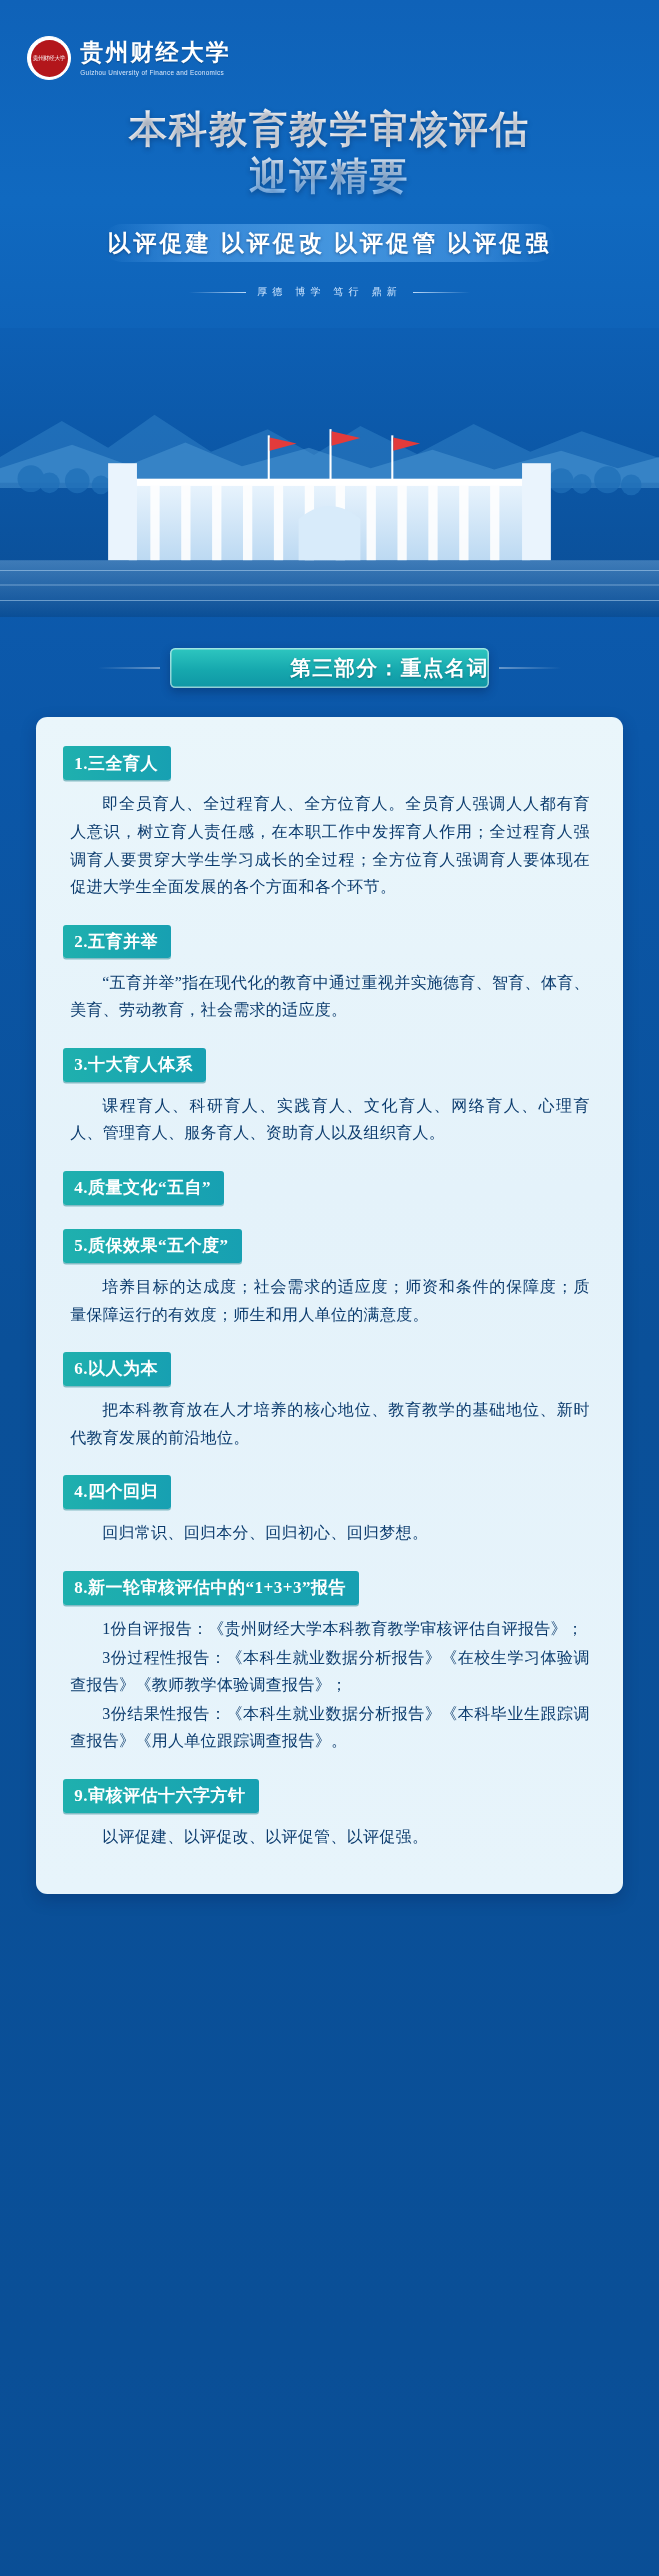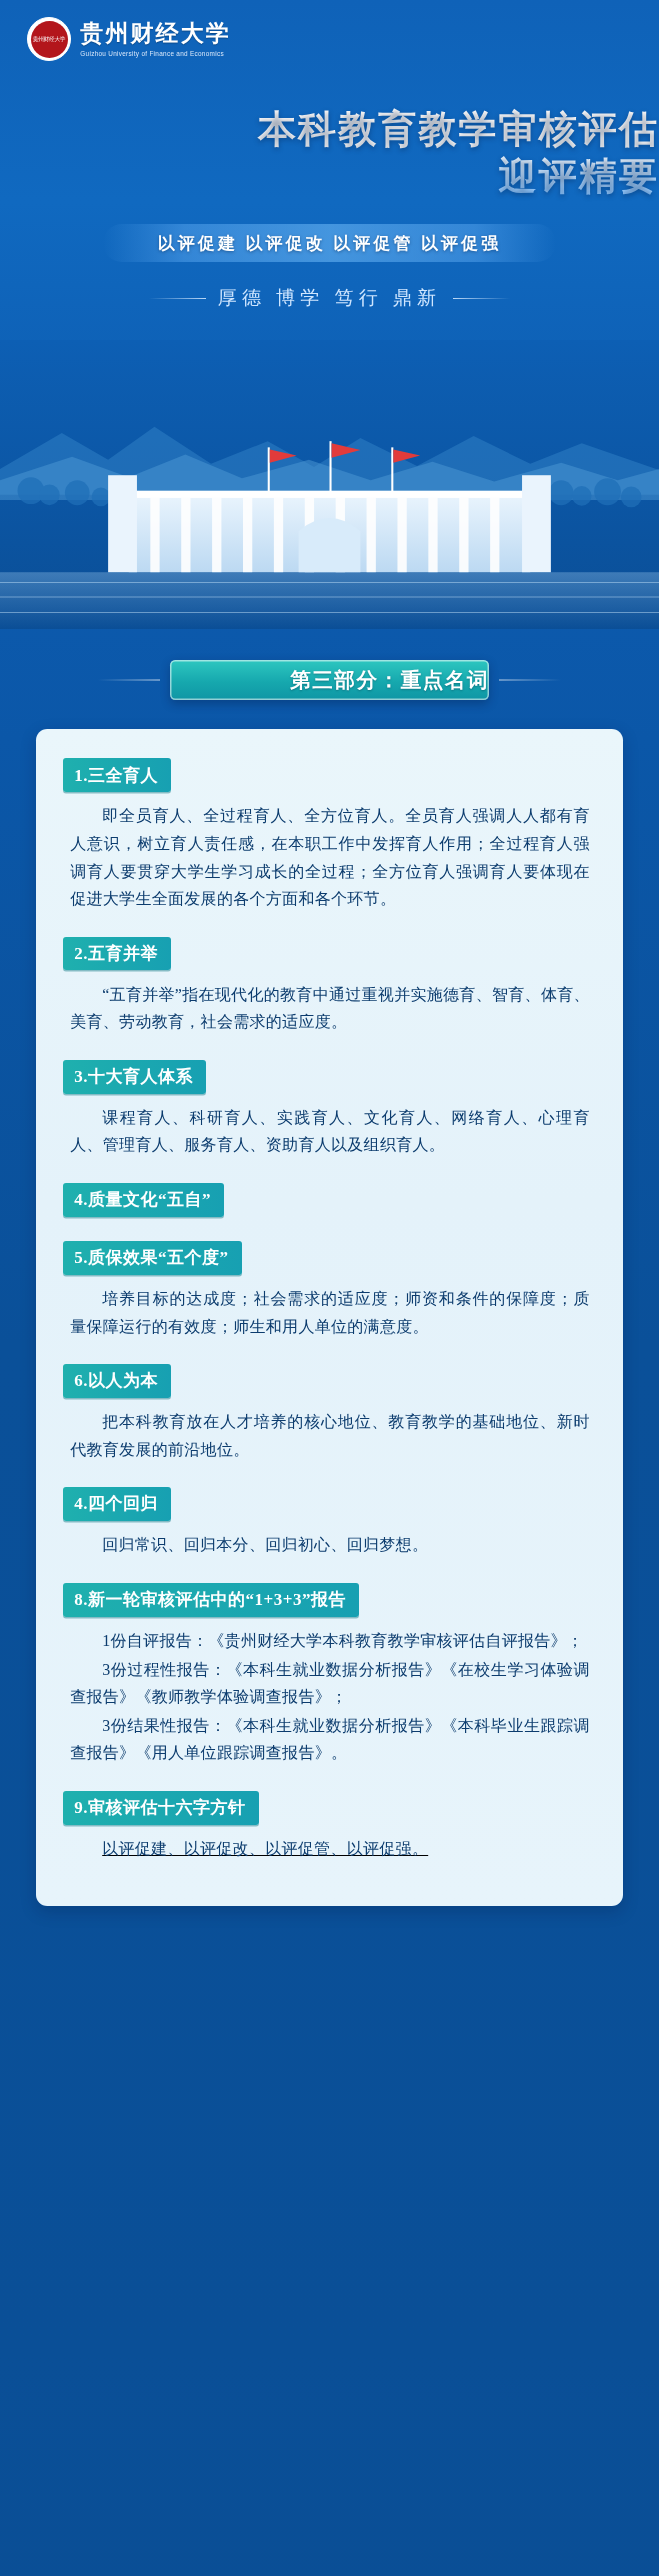--- a/index.html
+++ b/index.html
@@ -13,21 +13,21 @@
     width: 659px;
     min-height: 3357px;
     background: linear-gradient(180deg, #0f62b8 0%, #1069c0 6%, #0d5cb0 14%, #0b57a8 22%, #0a5099 40%, #0a4f97 70%, #0a4c92 100%);
     overflow: hidden;
   }
 
   
   .logo-bar {
     position: relative;
     height: 103px;
-    padding: 17px 0 0 27px;
+    padding: 36px 0 0 27px;
     display: flex;
     align-items: flex-start;
     gap: 9.3px;
   }
   .logo-seal {
     width: 44px; height: 44px;
     border-radius: 50%;
     background: #ffffff;
     border: 1.5px solid #ffffff;
     display: flex; align-items: center; justify-content: center;
@@ -55,21 +55,21 @@
   .logo-en {
     margin-top: 4.1px;
     font-size: 6.4px;
     color: #dbe9fb;
     letter-spacing: 0.3px;
   }
 
   
   .hero {
     position: relative;
-    text-align: right;
+    text-align: center;
     padding: 3.1px 0 0 0;
     z-index: 5;
   }
   .hero h1 {
     font-family: "Liberation Serif", "DejaVu Serif", serif;
     font-size: 38px;
     line-height: 1.24;
     font-weight: bold;
     letter-spacing: 2.1px;
     background: linear-gradient(180deg,#ffffff 0%, #ffffff 45%, #bfe0ff 72%, #7fc0ff 100%);
@@ -83,31 +83,31 @@
   .slogan-wrap {
     margin: 24px auto 0;
     width: 453px;
     height: 38px;
     border-radius: 19px;
     background: linear-gradient(90deg, rgba(255,255,255,0) 0%, rgba(110,185,255,.38) 18%, rgba(120,195,255,.5) 50%, rgba(110,185,255,.38) 82%, rgba(255,255,255,0) 100%);
     display: flex; align-items: center; justify-content: center;
   }
   .slogan {
     color: #ffffff;
-    font-size: 17px;
+    font-size: 23px;
     letter-spacing: 3.1px;
     font-family: "Liberation Serif", "DejaVu Serif", serif;
     font-weight: bold;
     text-shadow: 0 1px 3.1px rgba(0,30,70,.45);
   }
   .motto {
     margin-top: 23px;
     display: flex; align-items: center; justify-content: center; gap: 11.3px;
     color: #cfe6ff;
-    font-size: 19px;
+    font-size: 10px;
     letter-spacing: 5.2px;
     font-family: "Liberation Serif", "DejaVu Serif", serif;
   }
   .motto .dash {
     display: inline-block;
     width: 57px; height: 1px;
     background: linear-gradient(90deg, rgba(207,230,255,0), rgba(207,230,255,.9));
   }
   .motto .dash.r { background: linear-gradient(90deg, rgba(207,230,255,.9), rgba(207,230,255,0)); }
 
@@ -152,21 +152,21 @@
   
   .card {
     margin: 29px auto 0;
     width: 587px;
     background: linear-gradient(180deg,#eaf6fb 0%, #e4f2fa 40%, #e7f4fb 100%);
     border-radius: 11.3px;
     padding: 29px 27px 36px 27px;
     box-shadow: 0 5.2px 15.5px rgba(0,20,60,.22);
   }
   .item { margin-bottom: 24px; }
-  .item:last-child { margin-bottom: 8px; text-decoration: underline; }
+  .item:last-child { margin-bottom: 8px; }
   .item-title {
     display: inline-block;
     background: linear-gradient(90deg,#1fb0ae 0%, #17a0b2 100%);
     color: #ffffff;
     font-size: 17px;
     font-weight: bold;
     letter-spacing: 0.5px;
     padding: 5.2px 13.4px 5.7px 11.3px;
     border-radius: 3px;
     font-family: "Liberation Serif", "DejaVu Serif", serif;

